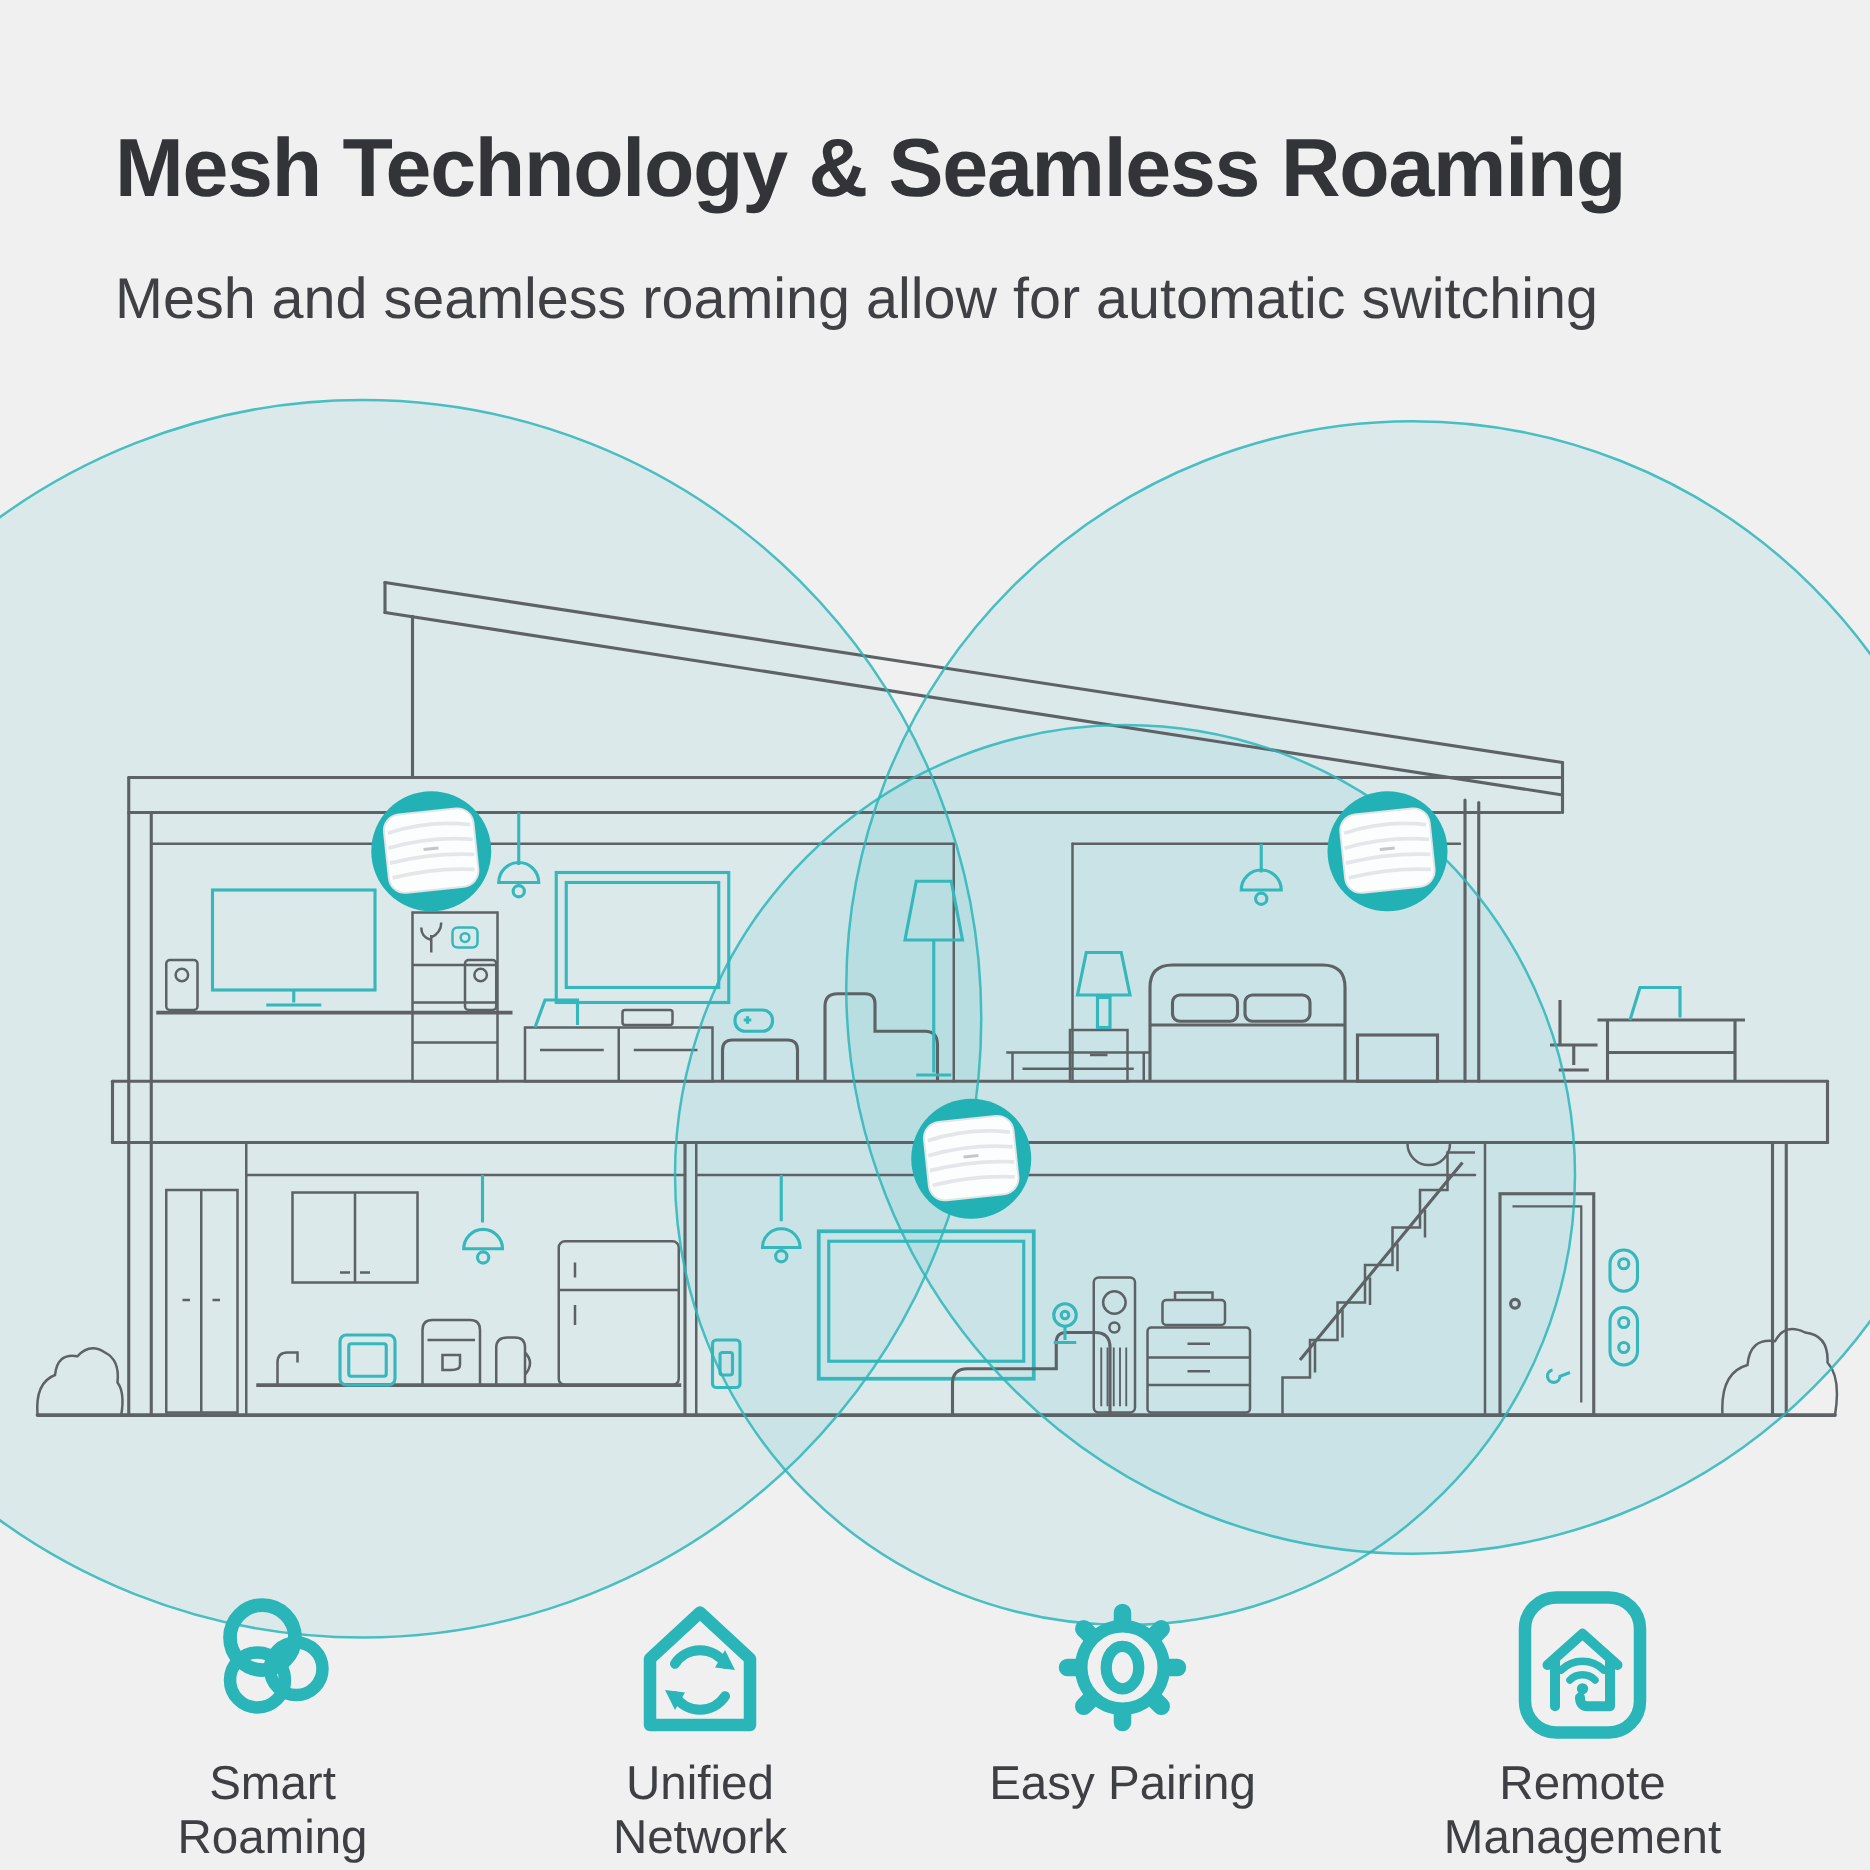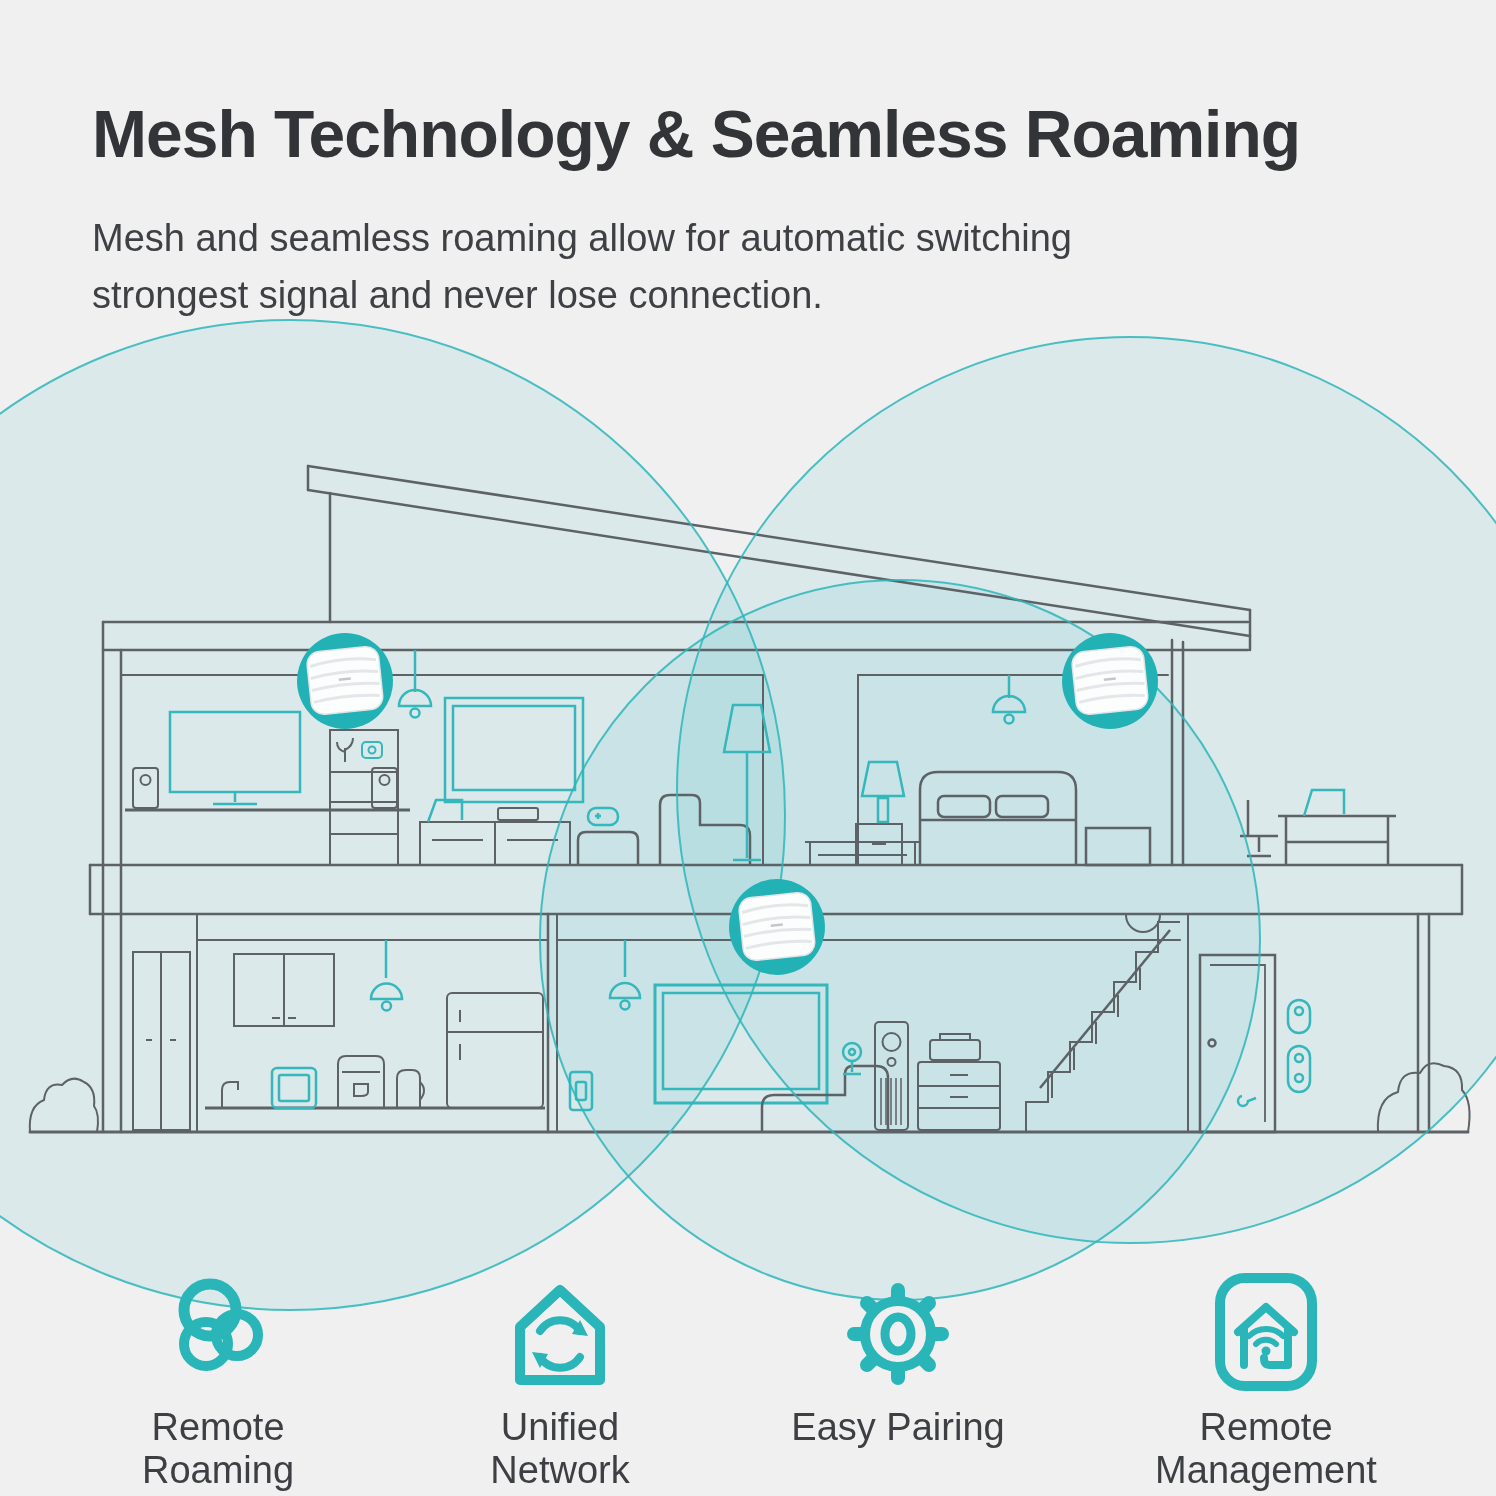--- a/index.html
+++ b/index.html
@@ -1,21 +1,21 @@
 <!DOCTYPE html>
 <html><head>
 <meta charset="utf-8">
 <style>
   html,body{margin:0;padding:0;}
   body{width:1496px;height:1496px;overflow:hidden;
        font-family:"Liberation Sans","DejaVu Sans",sans-serif;}
   .stage{position:relative;width:1496px;height:1496px;background:#f0f0f1;}
   .title{position:absolute;left:92px;top:96px;font-size:66px;font-weight:700;
          color:#333437;letter-spacing:-1px;}
-  .desc{position:absolute;left:92px;top:210px;font-size:38px;font-weight:400;
+  .desc{position:absolute;left:92px;top:210px;font-size:46px;font-weight:400;
         color:#3e4044;line-height:57px;}
   .diagram-svg{position:absolute;left:0;top:0;}
   .features{position:absolute;left:0;top:1272px;width:1496px;height:190px;}
   .feature{position:absolute;text-align:center;}
   .feature .ficon{display:block;margin:0 auto;}
   .feature .flabel{display:block;margin-top:14px;font-size:38px;color:#3d3f43;}
   .f1{left:88px;width:260px;}
   .f2{left:430px;width:260px;text-align:center;}
   .f3{left:778px;width:240px;}
   .f4{left:1096px;width:340px;}
@@ -270,34 +270,33 @@
     </g>
 
     <use href="#ap-device" x="345" y="681"></use>
     <use href="#ap-device" x="1110" y="681"></use>
     <use href="#ap-device" x="777" y="927"></use>
   </svg>
 
   <div class="title">Mesh Technology &amp; Seamless Roaming</div>
   <div class="desc">
     <div>Mesh and seamless roaming allow for automatic switching</div>
-    <div>strongest signal and never lose connection.</div>
   </div>
 
   <div class="features">
 
     <div class="feature f1">
       <svg class="ficon" width="120" height="120" viewBox="0 0 120 120">
         <g fill="none" stroke="#2ab5b9">
           <circle cx="52" cy="38" r="26" stroke-width="11"></circle>
           <circle cx="79" cy="63" r="21" stroke-width="10"></circle>
           <circle cx="48" cy="72" r="22" stroke-width="10"></circle>
         </g>
       </svg>
-      <span class="flabel">Remote Roaming</span>
+      <span class="flabel">Smart Roaming</span>
     </div>
 
     <div class="feature f2">
       <svg class="ficon" width="120" height="120" viewBox="0 0 120 120">
         <g fill="none" stroke="#2ab5b9" stroke-linejoin="round" stroke-linecap="round">
           <path d="M20,108 V55 L60,18 L100,55 V108 Z" stroke-width="10"></path>
           <path d="M40,59 A24,24 0 0 1 80,59" stroke-width="8"></path>
           <path d="M80,85 A24,24 0 0 1 40,85" stroke-width="8"></path>
         </g>
         <path d="M80,48 L88,64 L72,62 Z" fill="#2ab5b9"></path>

